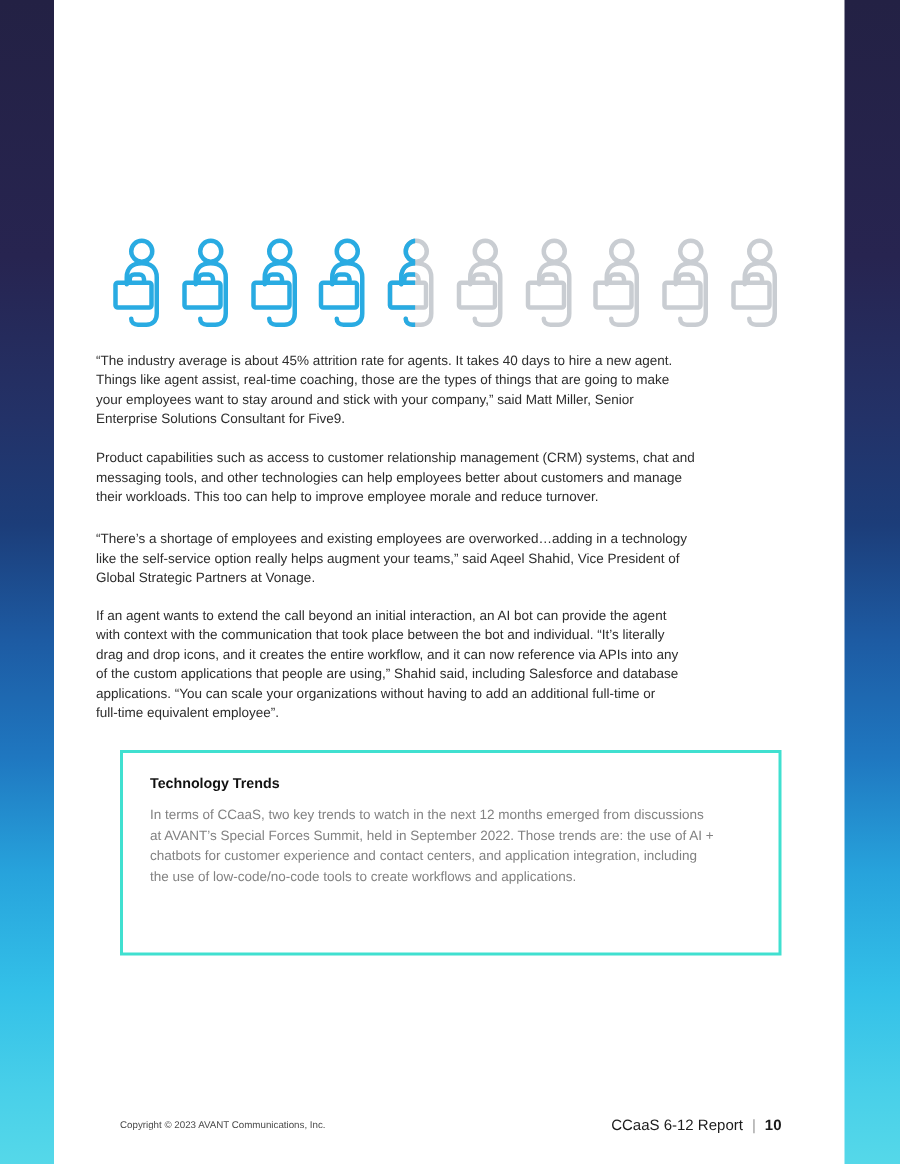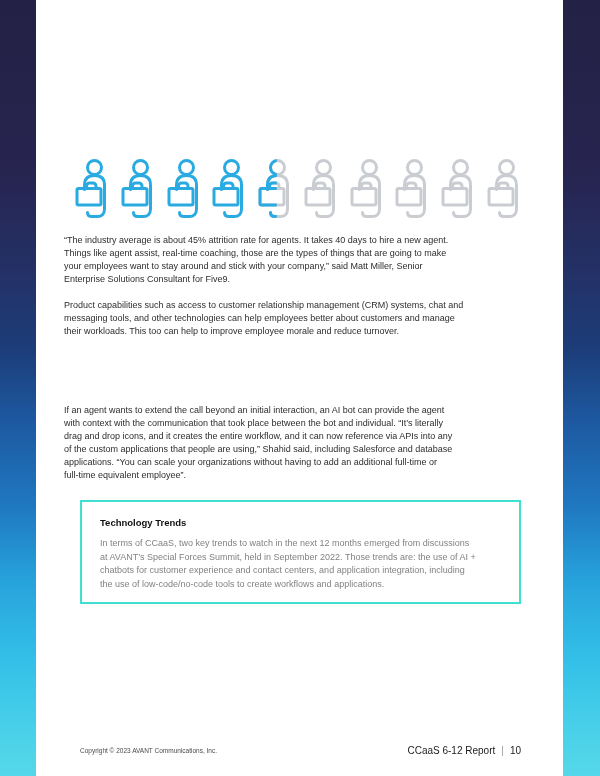--- a/index.html
+++ b/index.html
@@ -67,21 +67,21 @@
   }
   .para.p1 { top: 234px; }
   .para.p2 { top: 299px; }
   .para.p3 { top: 353px; }
   .para.p4 { top: 404px; }
 
   
   .callout {
     position: absolute;
     left: 80px; top: 500px;
-    width: 441px; height: 104px;
+    width: 441px; height: 137px;
     border: 2px solid var(--callout-border, #40E0D0);
     background: #ffffff;
     padding: 15px 18px 0 18px;
   }
   .callout-title {
     font-size: 9.5px;
     font-weight: bold;
     color: #111111;
   }
   .callout-body {
@@ -110,21 +110,21 @@
     font-size: 10px;
     color: #1b1b1b;
     display: flex;
     align-items: center;
   }
   .pageref .divider {
     color: #9a9a9a;
     font-weight: 300;
     margin: 0 6px;
   }
-  .pageref .pagenum { font-weight: normal; }
+  .pageref .pagenum { font-weight: bold; }
 </style>
 </head>
 <body>
 
 <svg width="0" height="0" style="position:absolute">
   <defs>
     <symbol id="person-glyph" viewBox="0 0 34 66">
       <circle cx="19.5" cy="9.5" r="7"></circle>
       <path d="M9.5 31.5 V27 C9.5 20.5 13.5 17.5 19.5 17.5 C25.5 17.5 29.5 20.5 29.5 27 V51 C29.5 56 26.5 58.5 22.5 58.5 H17 C14.2 58.5 12.5 57 12.5 54.5"></path>
       <path d="M11.5 30.5 V28 C11.5 26.3 12.8 25 14.5 25 H18 C19.7 25 21 26.3 21 28 V30.5"></path>
@@ -194,20 +194,23 @@
       </span>
   </div>
 
   <p class="para p1">“The industry average is about 45% attrition rate for agents. It takes 40 days to hire a new agent.
 Things like agent assist, real-time coaching, those are the types of things that are going to make
 your employees want to stay around and stick with your company,” said Matt Miller, Senior
 Enterprise Solutions Consultant for Five9.</p>
   <p class="para p2">Product capabilities such as access to customer relationship management (CRM) systems, chat and
 messaging tools, and other technologies can help employees better about customers and manage
 their workloads. This too can help to improve employee morale and reduce turnover.</p>
+  <p class="para p3">“There’s a shortage of employees and existing employees are overworked…adding in a technology
+like the self-service option really helps augment your teams,” said Aqeel Shahid, Vice President of
+Global Strategic Partners at Vonage.</p>
   <p class="para p4">If an agent wants to extend the call beyond an initial interaction, an AI bot can provide the agent
 with context with the communication that took place between the bot and individual. “It’s literally
 drag and drop icons, and it creates the entire workflow, and it can now reference via APIs into any
 of the custom applications that people are using,” Shahid said, including Salesforce and database
 applications. “You can scale your organizations without having to add an additional full-time or
 full-time equivalent employee”.</p>
 
   <div class="callout">
     <div class="callout-title">Technology Trends</div>
     <div class="callout-body">In terms of CCaaS, two key trends to watch in the next 12 months emerged from discussions

